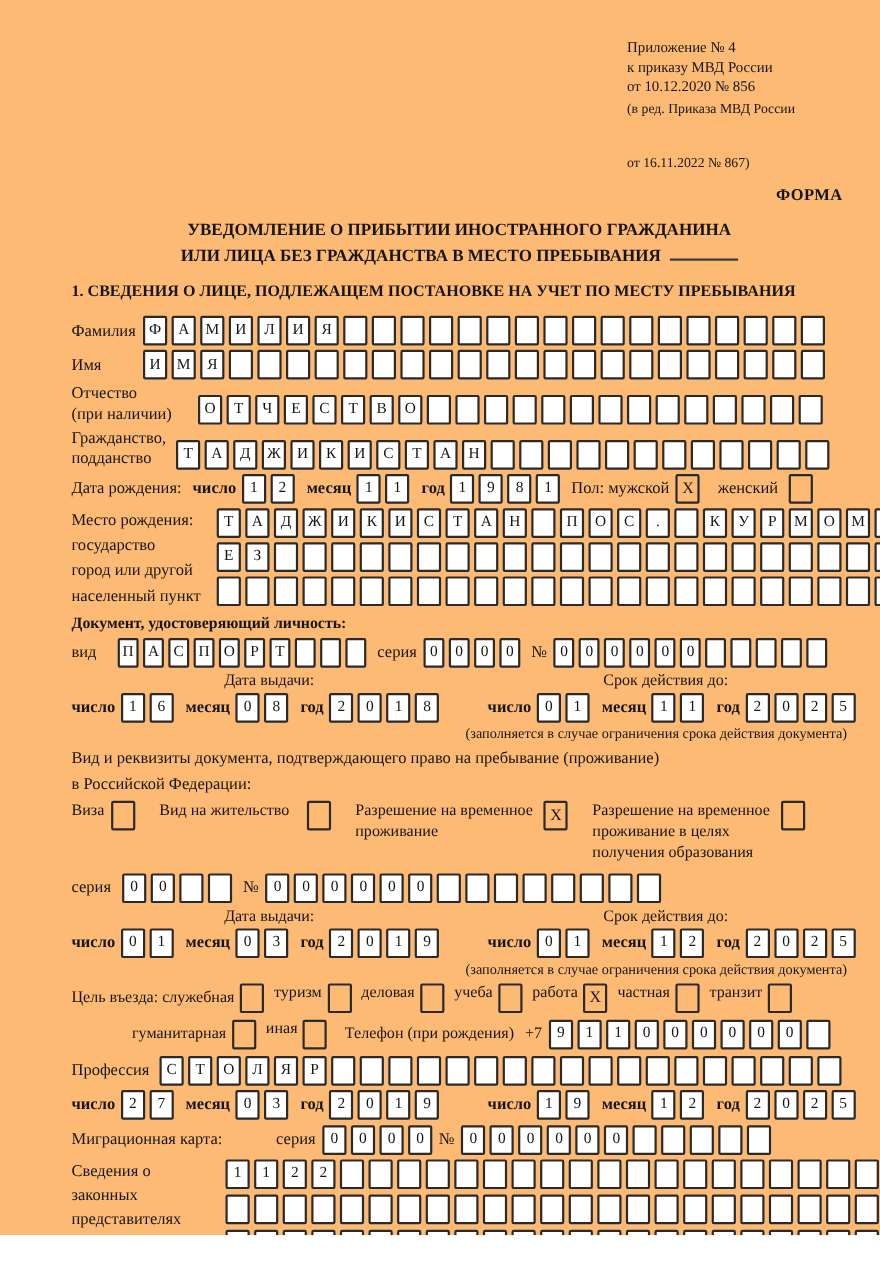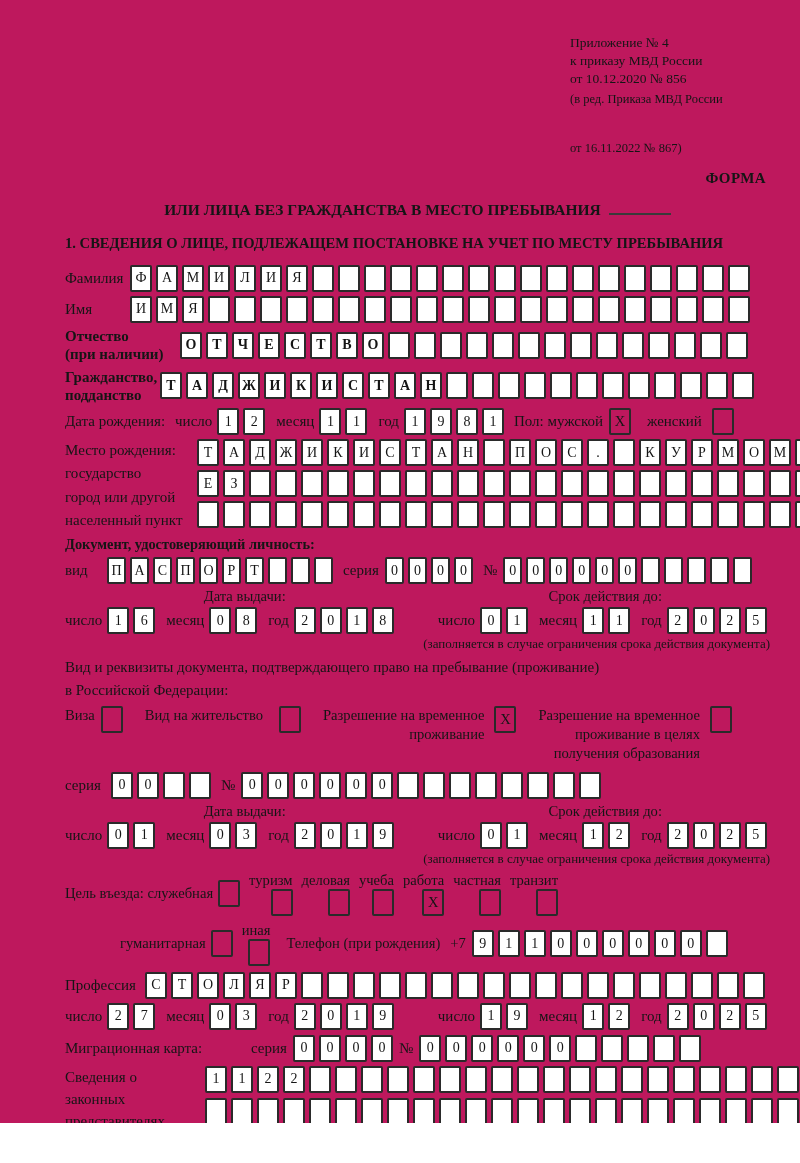--- a/index.html
+++ b/index.html
@@ -1,34 +1,34 @@
 <!DOCTYPE html>
 <html><head>
 <meta charset="utf-8">
 <style>
   html,body { margin:0; padding:0; background:#ffffff; }
   .page {
     width:800px; height:1123px; box-sizing:border-box; overflow:hidden;
-    background:#be185d; color:#151515;
+    background:#fdba74; color:#151515;
     font-family:"Liberation Serif","DejaVu Serif",serif;
     padding:34px 30px 0 65px; position:relative;
   }
   
   .appendix { margin-left:auto; width:200px; font-size:13.5px; line-height:1.32; }
   .appendix .sm { font-size:12.5px; margin-top:4px; }
   .appendix .sm2 { font-size:12.5px;margin-top:32px; }
   .forma { text-align:right; font-weight:bold; font-size:15px; margin:14px 4px 12px 0; letter-spacing:.4px; }
 
   .title { text-align:center; font-weight:bold; font-size:15.5px; line-height:1.45; margin-bottom:13px; }
   .blank { display:inline-block; width:62px; height:13px; border-bottom:2px solid #3a3a3a; margin-left:8px; }
 
   .sec-head { font-weight:bold; font-size:14.6px; margin:0 0 13px 0; }
 
   .frow { display:flex; align-items:center; margin-bottom:4px; }
-  .frow.top { align-items:center;font-weight:bold; }
+  .frow.top { align-items:flex-end; }
   .flabel { flex:0 0 auto; font-size:15px; line-height:1.22; }
   .w65 { width:65px; } .w115 { width:115px; } .w95 { width:95px; } .w80 { width:80px; }
   .cells { display:flex; gap:4px; }
   .cell {
     box-sizing:border-box; flex:0 0 auto; width:22px; height:27px;
     border:2px solid #2a2a2a; border-radius:2px; background:#fff;
     display:flex; align-items:center; justify-content:center; font-size:14px;
   }
   .tight .cell { width:19px; }
   .box {
@@ -42,33 +42,33 @@
   .mlabel { flex:0 0 132px; font-size:15px; line-height:1.55; }
   .mcol { display:flex; flex-direction:column; gap:4px; }
 
   .center-bold { font-weight:bold; font-size:14.4px; margin:2px 0 4px 0; }
 
   .dhead { display:flex; font-size:14.6px; margin:2px 0 2px 0;gap:16px; }
   .dhead .h1 { width:360px; text-align:center; }
   .dhead .h2 { width:330px; text-align:center; }
   .drow { display:flex; align-items:center; margin-bottom:2px; }
   .dgroup { display:flex; align-items:center; gap:5px; }
-  .dgroup .dl { font-size:15px; }
+  .dgroup .dl { font-size:15px;font-weight:bold; }
   .dgroup.right { margin-left:44px; }
   .note { font-size:13px; text-align:right; margin:1px 0 5px 0; }
 
   .plain { font-size:15px; margin-bottom:3px; line-height:1.35; }
 
   .visa-row { display:flex; align-items:flex-start; font-size:14.6px; margin:5px 0 9px 0; }
   .chk-label { line-height:1.3; }
-  .chk-label.center { text-align:right; }
+  .chk-label.center { text-align:left; }
 
   .purpose { display:flex; align-items:center; font-size:14.6px; margin-bottom:6px; }
   .purpose .box { margin-left:5px; }
-  .purpose .it { margin-left:9px; display:flex; align-items:flex-end;flex-direction:column; }
+  .purpose .it { margin-left:9px; display:flex; align-items:flex-start; }
 
   .rep { display:flex; }
   .rep-label { flex:0 0 140px; font-size:15px; line-height:1.48; }
   .rep-col { display:flex; flex-direction:column; gap:5px; }
 </style>
 </head>
 <body>
 
 <div class="page">
 
@@ -76,20 +76,21 @@
     <div>Приложение № 4</div>
     <div>к приказу МВД России</div>
     <div>от 10.12.2020 № 856</div>
     <div class="sm">(в ред. Приказа МВД России</div>
     <div class="sm2">от 16.11.2022 № 867)</div>
   </div>
 
   <div class="forma">ФОРМА</div>
 
   <div class="title">
+    <div>УВЕДОМЛЕНИЕ О ПРИБЫТИИ ИНОСТРАННОГО ГРАЖДАНИНА</div>
     <div><span>ИЛИ ЛИЦА БЕЗ ГРАЖДАНСТВА В МЕСТО ПРЕБЫВАНИЯ</span><span class="blank"></span></div>
   </div>
 
   <div class="sec-head">1. СВЕДЕНИЯ О ЛИЦЕ, ПОДЛЕЖАЩЕМ ПОСТАНОВКЕ НА УЧЕТ ПО МЕСТУ ПРЕБЫВАНИЯ</div>
 
   <div class="frow">
     <span class="flabel w65">Фамилия</span>
     <span class="cells">
         <span class="cell">Ф</span>
         <span class="cell">А</span>

